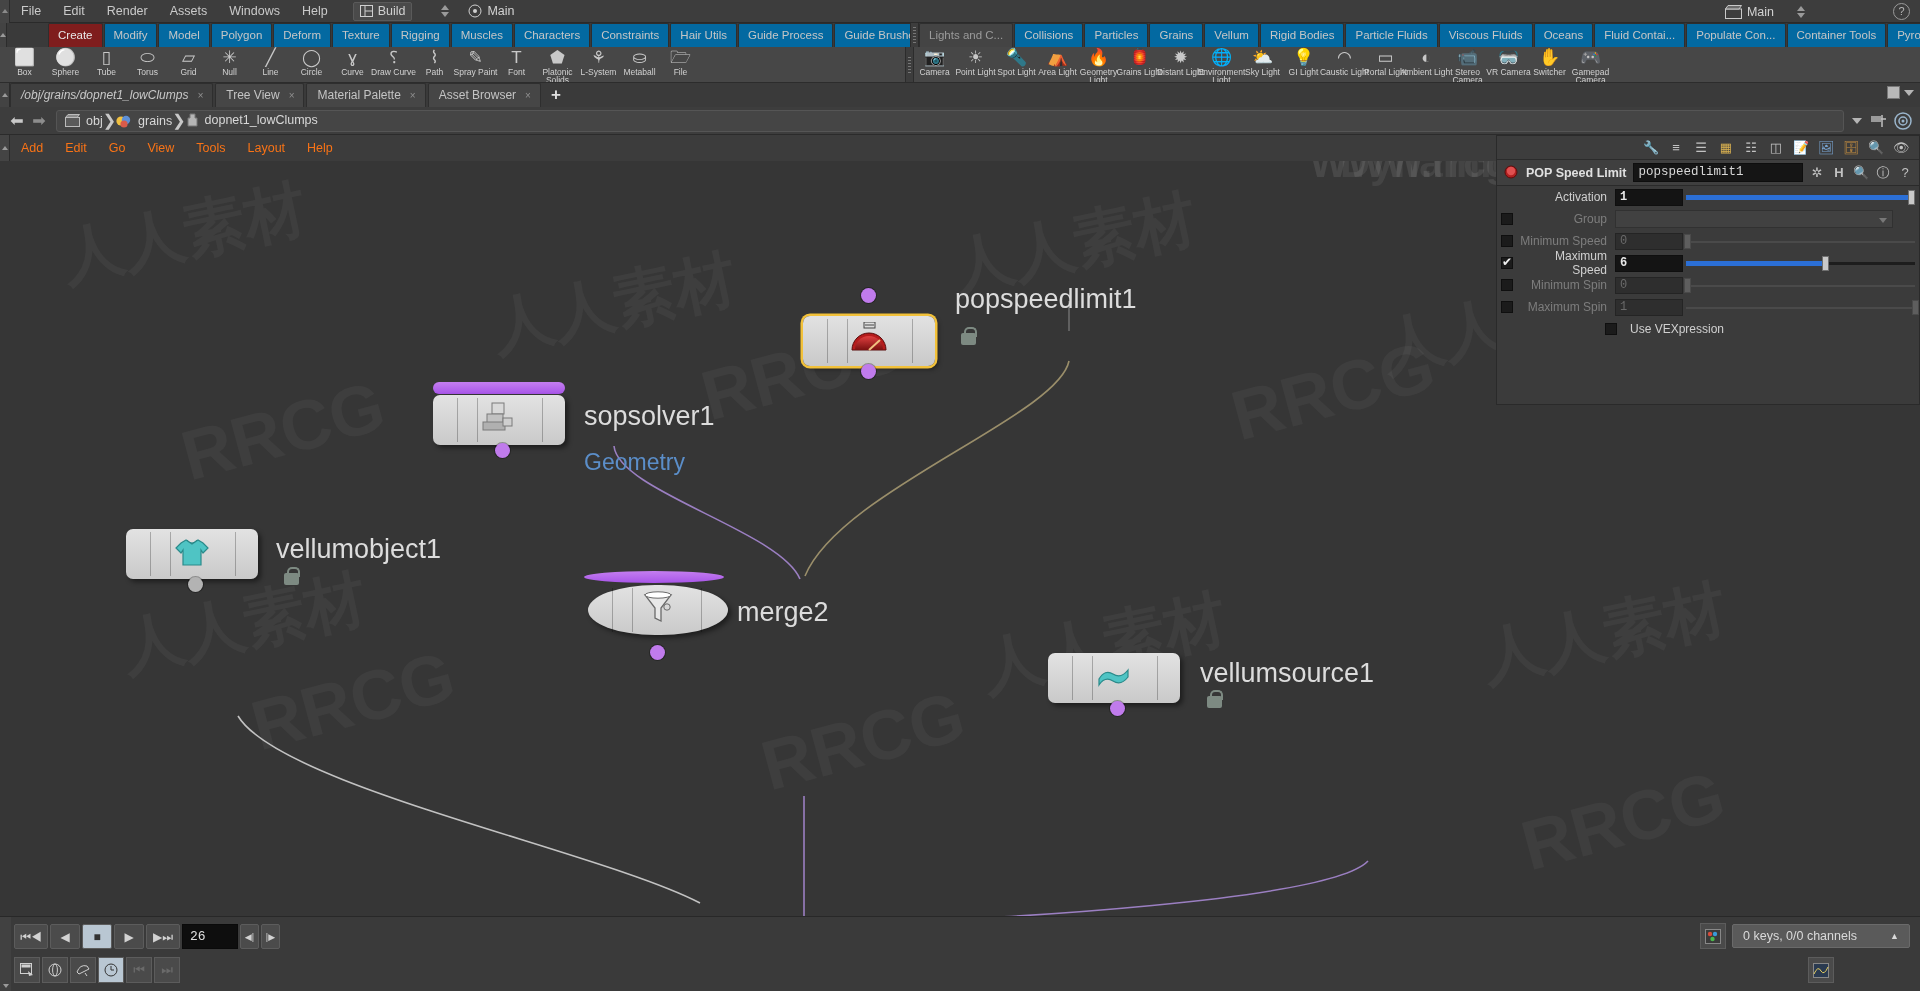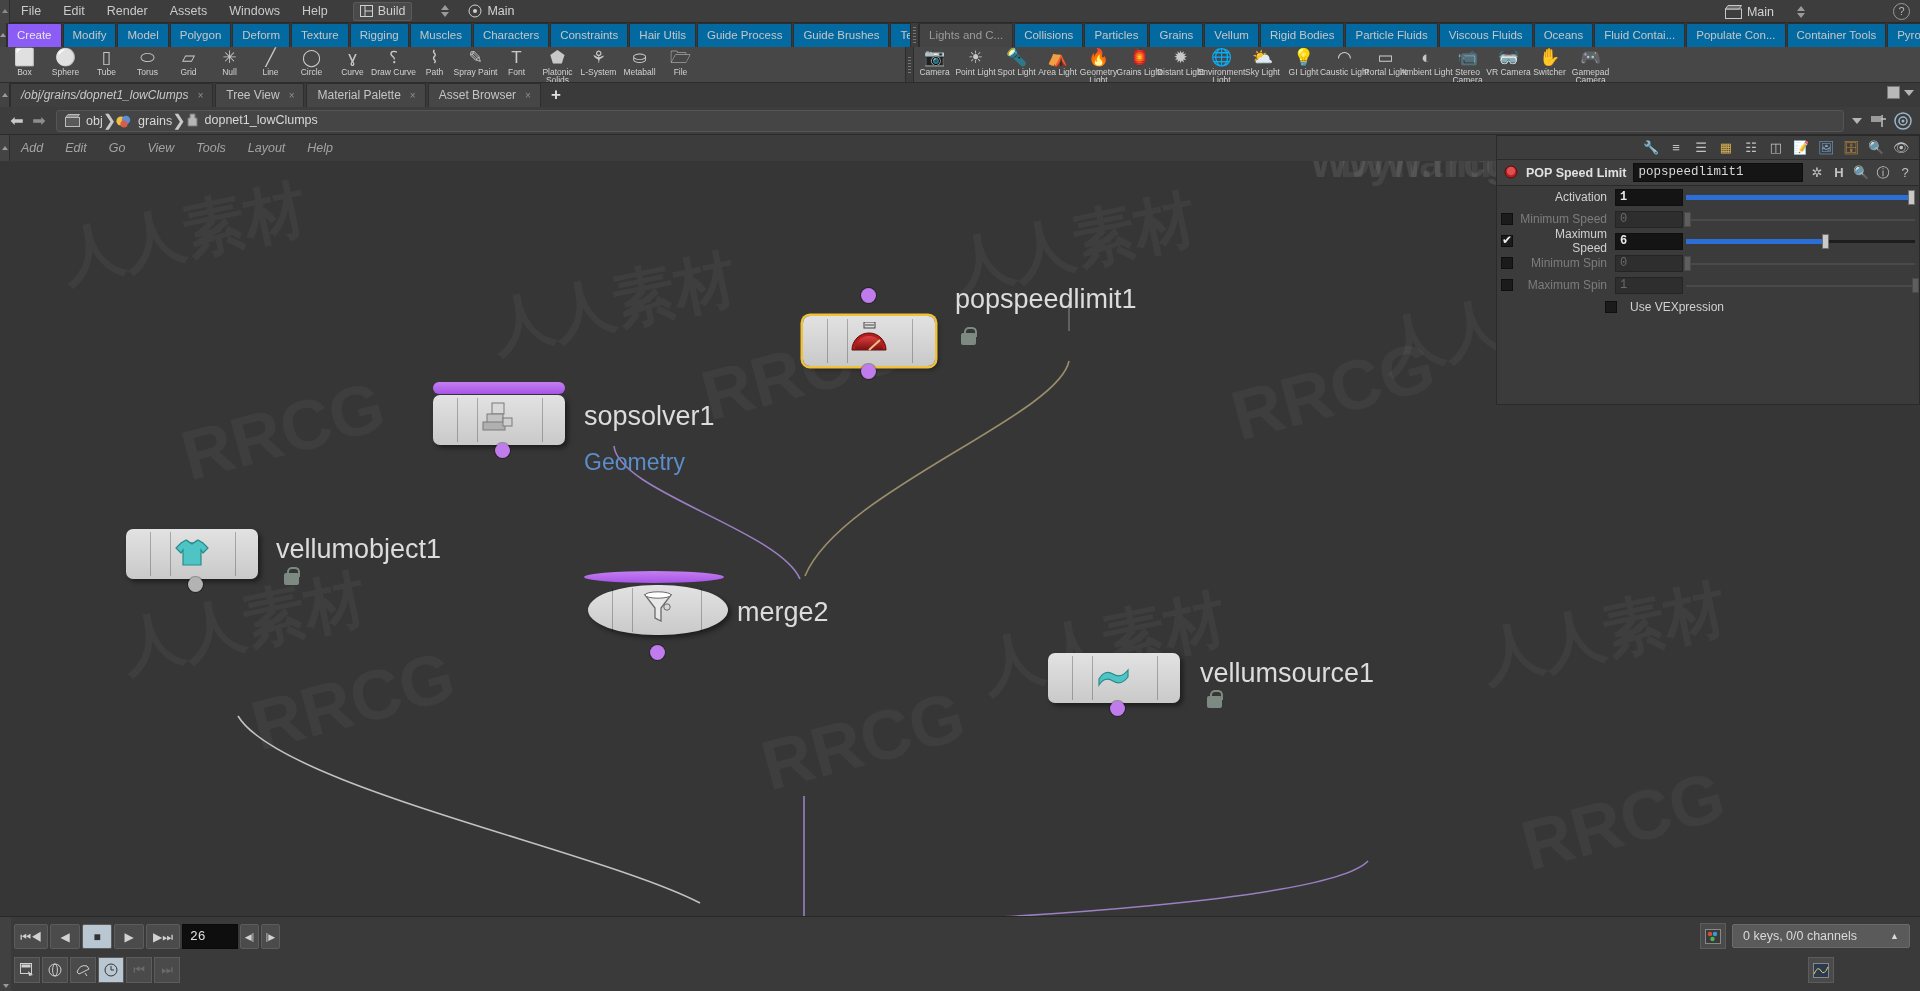--- a/index.html
+++ b/index.html
@@ -42,21 +42,21 @@
      background:#3a3a3a; display:flex; }
   .shelf-left { width:910px; height:24px; display:flex; align-items:stretch; overflow:hidden;}
   .shelf-right{ flex:1; height:24px; display:flex; align-items:stretch; overflow:hidden;}
   .arrowcol { width:10px; background:#434343; border-right:1px solid #2c2c2c;
     display:flex;align-items:center;justify-content:center;}
   .arrowcol::before{content:"";width:0;height:0;border-left:3px solid transparent;
     border-right:3px solid transparent;border-bottom:4px solid #9a9a9a;}
   .stab { font-size:11.5px; color:#c6c6c6; padding:0 9px; line-height:23px;
     background:#0369a1; border:1px solid #2e2e2e; border-bottom:none; margin-right:1px;
     border-radius:2px 2px 0 0; white-space:nowrap; cursor:default; }
-  .stab.active { background:#8b5cf6; color:#e8e8e8; }
+  .stab.active { background:#7f1d1d; color:#e8e8e8;margin-left:41px; }
   .stab.dim { background:#444; color:#9b9b9b; }
   .dotgrip { width:9px; background:#3d3d3d; border-left:1px solid #2c2c2c;
      border-right:1px solid #2c2c2c; display:flex;align-items:center;justify-content:center;}
   .dotgrip::before{content:""; width:3px;height:16px;
      background:repeating-linear-gradient(#777 0 1px,transparent 1px 3px);}
 
   
   .shelfrow { position:absolute; left:0; top:47px; width:1920px; height:36px;
     background:#474747; border-bottom:1px solid #2c2c2c; display:flex; overflow:hidden;}
   .shelf-ic-left { width:905px; display:flex; align-items:flex-start; padding-left:4px;}
@@ -96,21 +96,21 @@
   .crumb { display:flex; align-items:flex-start; gap:6px; font-size:12.5px; color:#d8d8d8;}
   .pb-right { display:flex; align-items:center; gap:6px; padding:0 8px;}
 
   
   .netmenu { position:absolute; left:0; top:135px; width:1920px; height:26px;
      background:#3c3c3c; display:flex; align-items:center; }
   .netmenu .grip { width:10px;height:26px;background:#444;border-right:1px solid #2c2c2c;
      display:flex;align-items:center;justify-content:center;}
   .netmenu .grip::before{content:"";width:0;height:0;border-left:3px solid transparent;
      border-right:3px solid transparent;border-bottom:4px solid #9a9a9a;}
-  .netmenu .nmi { font-size:12.5px; color:#a3a3a3; padding:0 11px; line-height:26px;font-style:italic;}
+  .netmenu .nmi { font-size:12.5px; color:#f97316; padding:0 11px; line-height:26px;}
 
   .netcanvas { position:absolute; left:0; top:161px; width:1920px; height:755px;
      background:#363636; overflow:hidden; }
 
   
   .wm { position:absolute; color:rgba(255,255,255,0.045); font-weight:bold;
      pointer-events:none; user-select:none; white-space:nowrap;}
   .wm-cn { font-family:"DejaVu Sans", sans-serif; }
 
   
@@ -662,20 +662,25 @@
       <div class="pck blank"></div>
       <div class="plabel">Activation</div>
       <div class="pval">1</div>
       <div class="pslider">
         <div class="ptrack"></div>
         <div class="pfill" style="width:97%;"></div>
         <div class="pthumb" style="left:calc(97% - 4px);"></div>
       </div>
     </div>
 
+    <div class="parmrow">
+      <div class="pck"></div>
+      <div class="plabel dim">Group</div>
+      <div class="pgroupfield"></div>
+    </div>
 
 
     <div class="parmrow">
       <div class="pck"></div>
       <div class="plabel dim">Minimum Speed</div>
       <div class="pval dim">0</div>
       <div class="pslider">
         <div class="ptrack dim"></div>
         <div class="pthumb" style="left:-2px; background:#5e5e5e; border-color:#4a4a4a;"></div>
       </div>

